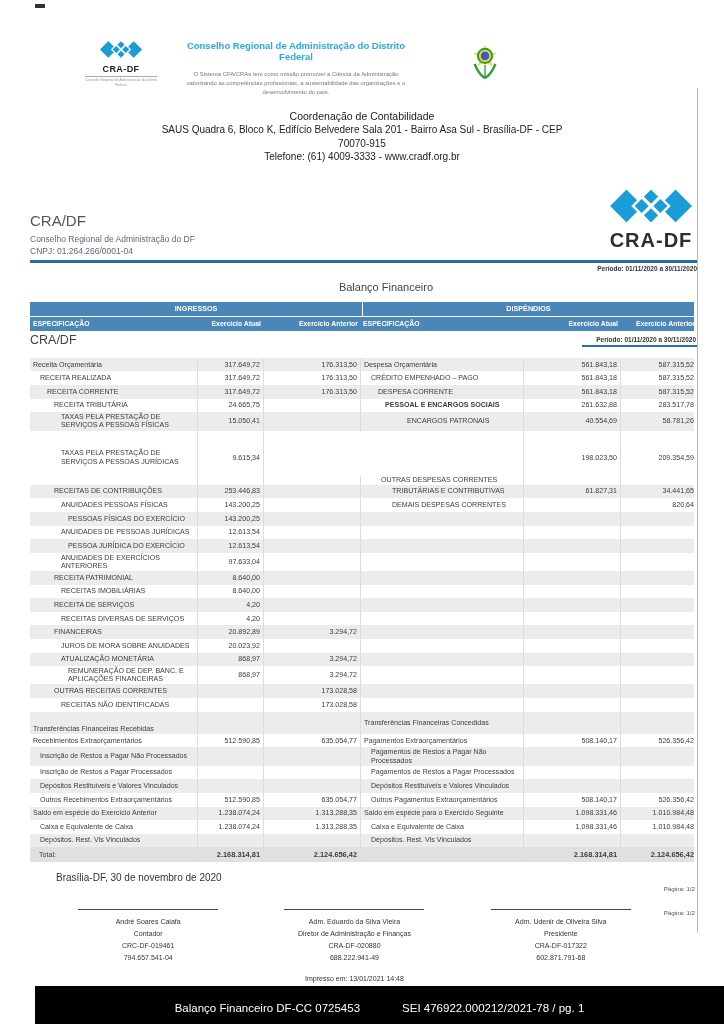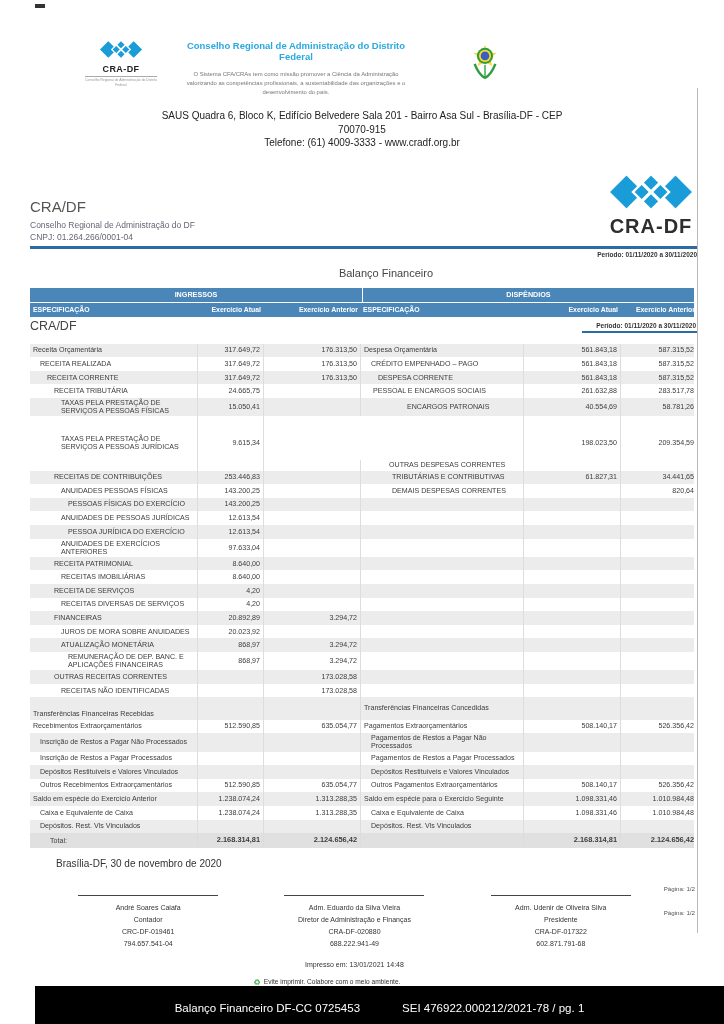--- a/index.html
+++ b/index.html
@@ -123,20 +123,21 @@
         <circle cx="17" cy="15.5" r="6.4" fill="#ffd92b"></circle>
         <circle cx="17" cy="15.5" r="4.6" fill="#3b5ec4"></circle>
         <rect x="16.3" y="25" width="1.4" height="15" fill="#2e9c3f"></rect>
         <path d="M6,24 Q10,35 17,39" stroke="#2e9c3f" stroke-width="2.6" fill="none"></path>
         <path d="M28,24 Q24,35 17,39" stroke="#2e9c3f" stroke-width="2.6" fill="none"></path>
       </svg>
     </div>
   </div>
 
   <div class="addr">
+    <div class="d">Coordenação de Contabilidade</div>
     <div class="a">SAUS Quadra 6, Bloco K, Edifício Belvedere Sala 201 - Bairro Asa Sul - Brasília-DF - CEP</div>
     <div class="a">70070-915</div>
     <div class="a">Telefone: (61) 4009-3333 - www.cradf.org.br</div>
   </div>
 
   <div class="ent">
     <div>
       <div class="nm">CRA/DF</div>
       <div class="fn">Conselho Regional de Administração do DF</div>
       <div class="cj">CNPJ: 01.264.266/0001-04</div>
@@ -202,37 +203,37 @@
         <div class="c num">317.649,72</div>
         <div class="c num">176.313,50</div>
         <div class="c lbl" style="padding-left: 17px;">DESPESA CORRENTE</div>
         <div class="c num">561.843,18</div>
         <div class="c num">587.315,52</div>
       </div>
       <div class="trow grid6">
         <div class="c lbl" style="padding-left: 24px;">RECEITA TRIBUTÁRIA</div>
         <div class="c num">24.665,75</div>
         <div class="c num"></div>
-        <div class="c lbl" style="padding-left: 12px;">PESSOAL E ENCARGOS SOCIAIS</div>
+        <div class="c lbl" style="padding-left: 24px; font-weight: bold;">PESSOAL E ENCARGOS SOCIAIS</div>
         <div class="c num">261.632,88</div>
         <div class="c num">283.517,78</div>
       </div>
       <div class="trow grid6 alt">
         <div class="c lbl" style="padding-left: 31px;">TAXAS PELA PRESTAÇÃO DE SERVIÇOS A PESSOAS FÍSICAS</div>
         <div class="c num">15.050,41</div>
         <div class="c num"></div>
         <div class="c lbl" style="padding-left: 46px;">ENCARGOS PATRONAIS</div>
         <div class="c num">40.554,69</div>
         <div class="c num">58.781,26</div>
       </div>
       <div class="trow grid6">
         <div class="c lbl" style="padding-left: 31px;">TAXAS PELA PRESTAÇÃO DE SERVIÇOS A PESSOAS JURÍDICAS</div>
         <div class="c num">9.615,34</div>
         <div class="c num"></div>
-        <div class="c lbl" style="padding-left: 28px; margin-top: 44px;">OUTRAS DESPESAS CORRENTES</div>
+        <div class="c lbl" style="padding-left: 20px; margin-top: 44px;">OUTRAS DESPESAS CORRENTES</div>
         <div class="c num">198.023,50</div>
         <div class="c num">209.354,59</div>
       </div>
       <div class="trow grid6 alt">
         <div class="c lbl" style="padding-left: 24px;">RECEITAS DE CONTRIBUIÇÕES</div>
         <div class="c num">253.446,83</div>
         <div class="c num"></div>
         <div class="c lbl" style="padding-left: 31px;">TRIBUTÁRIAS E CONTRIBUTIVAS</div>
         <div class="c num">61.827,31</div>
         <div class="c num">34.441,65</div>
@@ -423,21 +424,21 @@
       </div>
       <div class="trow grid6 alt">
         <div class="c lbl" style="padding-left: 10px;">Depósitos. Rest. Vls Vinculados</div>
         <div class="c num"></div>
         <div class="c num"></div>
         <div class="c lbl" style="padding-left: 10px;">Depósitos. Rest. Vls Vinculados</div>
         <div class="c num"></div>
         <div class="c num"></div>
       </div>
       <div class="trow grid6 total">
-        <div class="c lbl" style="padding-left: 20px;">Total:</div>
+        <div class="c lbl" style="padding-left: 9px;">Total:</div>
         <div class="c num">2.168.314,81</div>
         <div class="c num">2.124.656,42</div>
         <div class="c lbl"></div>
         <div class="c num">2.168.314,81</div>
         <div class="c num">2.124.656,42</div>
       </div>
     </div>
 
   <div class="dateline">Brasília-DF, 30 de novembro de 2020</div>
 

